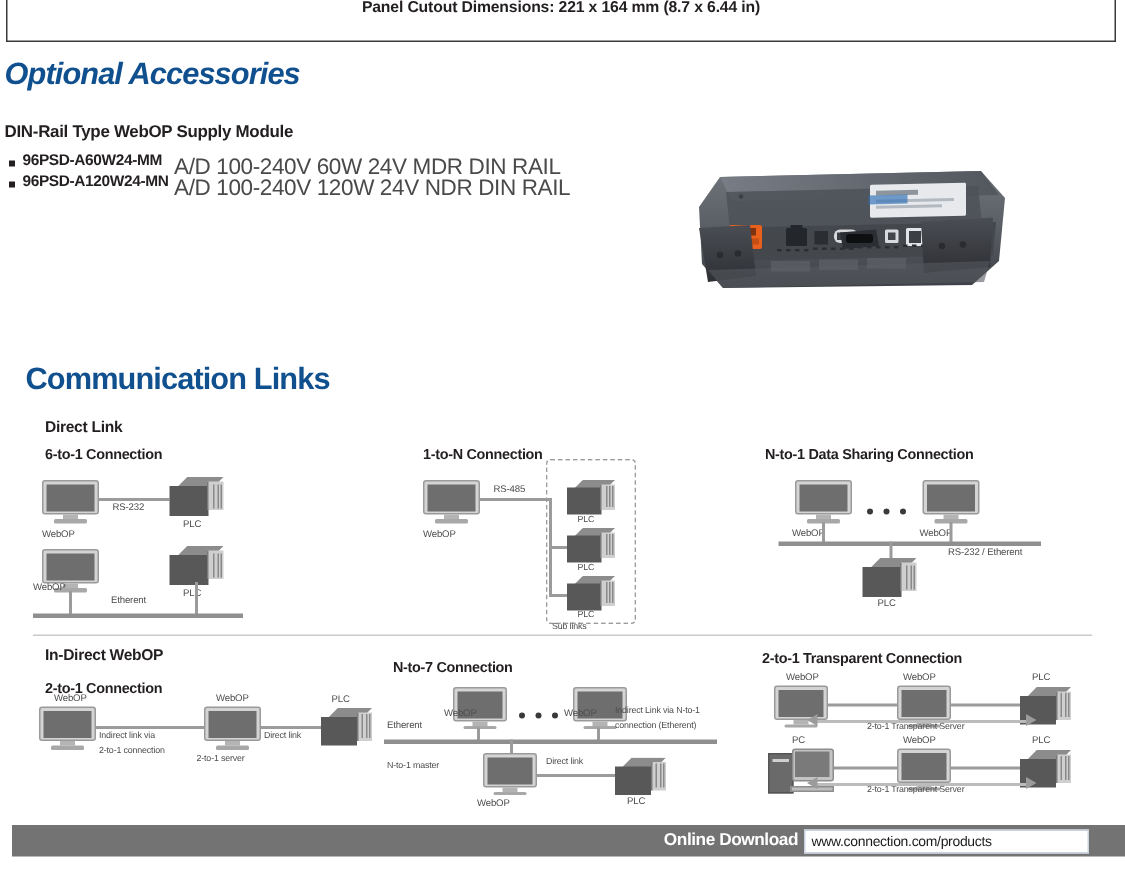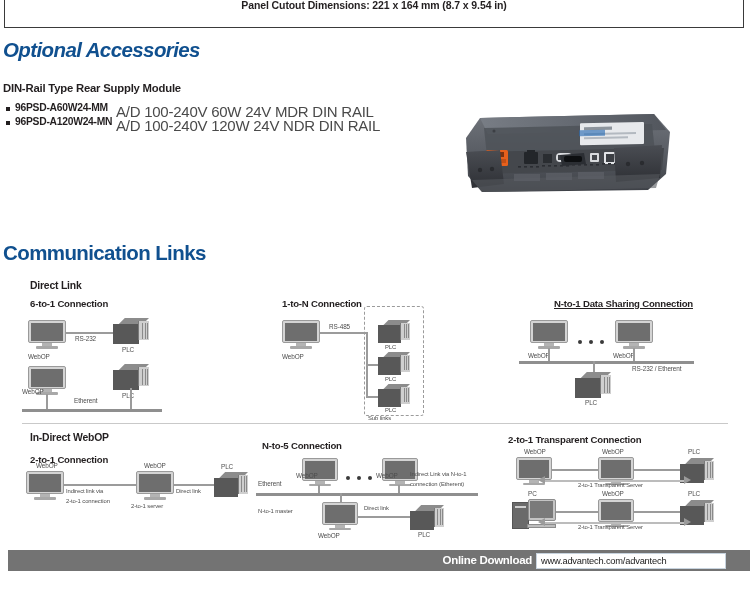--- a/index.html
+++ b/index.html
@@ -39,21 +39,21 @@
   .h-blue {
     position: absolute;
     color: #10508f;
     font-weight: bold;
     font-size: 20.5px;
     letter-spacing: -0.6px;
     white-space: nowrap;
   }
   #opt-accessories-title { left: 3px; top: 38px; font-style: italic; }
   #rear-view-title { left: 386px; top: 38px; }
-  #comm-links-title { left: 3px; top: 241px; }
+  #comm-links-title { left: 17px; top: 241px; }
 
   
   .sub-head {
     position: absolute;
     font-size: 11.3px; font-weight: bold;
     color: #231f20; white-space: nowrap;
     letter-spacing: -0.2px;
   }
   #din-head { left: 3px; top: 82px; }
 
@@ -217,27 +217,27 @@
     font-size: 9.3px; color: #1a1a1a; letter-spacing: -0.2px;
     white-space: nowrap;
   }
 </style>
 </head>
 <body>
 
 <div id="page">
 
   <div class="cutout-box">
-    <div class="cutout-text">Panel Cutout Dimensions: 221 x 164 mm (8.7 x 9.54 in)</div>
+    <div class="cutout-text">Panel Cutout Dimensions: 221 x 164 mm (8.7 x 6.44 in)</div>
   </div>
 
   <div class="h-blue" id="opt-accessories-title">Optional Accessories</div>
   <div class="h-blue" id="comm-links-title">Communication Links</div>
 
-  <div class="sub-head" id="din-head">DIN-Rail Type Rear Supply Module</div>
+  <div class="sub-head" id="din-head">DIN-Rail Type WebOP Supply Module</div>
 
   <div class="acc-row" style="left:6px; top:102px;">
     <span class="acc-bullet"></span>
     <span class="acc-sku">96PSD-A60W24-MM</span>
     <span class="acc-desc">A/D 100-240V 60W 24V MDR DIN RAIL</span>
   </div>
   <div class="acc-row" style="left:6px; top:116px;">
     <span class="acc-bullet"></span>
     <span class="acc-sku">96PSD-A120W24-MN</span>
     <span class="acc-desc">A/D 100-240V 120W 24V NDR DIN RAIL</span>
@@ -424,21 +424,21 @@
         <div class="front"></div>
       <div class="side">
           <i style="left:25%"></i>
           <i style="left:55%"></i>
           <i style="left:80%"></i>
         </div>
     </div>
     <div class="lbl sm" style="left:385px; top:139px;">PLC</div>
     <div class="lbl sm" style="left:368px; top:147px;">Sub links</div>
 
-    <div class="diag-title" style="left:554px; top:30px;text-decoration:underline;">N-to-1 Data Sharing Connection</div>
+    <div class="diag-title" style="left:510px; top:30px;">N-to-1 Data Sharing Connection</div>
 
     <div class="mon" style="left:530px; top:52px; width:38px; height:30px;">
       <div class="bezel"></div>
         <div class="screen"></div>
       <div class="stand"></div>
         <div class="base"></div>
     </div>
     <div class="lbl" style="left:528px; top:84px;">WebOP</div>
 
     <div class="dots" style="left:578px; top:62px;">
@@ -499,21 +499,21 @@
       <div class="top"></div>
         <div class="front"></div>
       <div class="side">
           <i style="left:25%"></i>
           <i style="left:55%"></i>
           <i style="left:80%"></i>
         </div>
     </div>
     <div class="lbl" style="left:221px; top:195px;">PLC</div>
 
-    <div class="diag-title" style="left:262px; top:172px;">N-to-5 Connection</div>
+    <div class="diag-title" style="left:262px; top:172px;">N-to-7 Connection</div>
 
     <div class="mon" style="left:302px; top:190px; width:36px; height:29px;">
       <div class="bezel"></div>
         <div class="screen"></div>
       <div class="stand"></div>
         <div class="base"></div>
     </div>
     <div class="lbl" style="left:296px; top:204px;">WebOP</div>
 
     <div class="dots" style="left:346px; top:198px;">
@@ -623,17 +623,17 @@
     <div class="line h" style="left:544px; top:254px; width:142px; background:#bcbcbc;"></div>
     <div class="arrow left" style="left:538px; top:250px;"></div>
     <div class="arrow right" style="left:684px; top:250px;"></div>
     <div class="lbl sm" style="left:578px; top:256px;">2-to-1 Transparent Server</div>
 
   </div>
 
   <div id="footer-bar">
     <div id="footer-label">Online Download</div>
     <div id="footer-url-box">
-      <div id="footer-url">www.advantech.com/advantech</div>
+      <div id="footer-url">www.connection.com/products</div>
     </div>
   </div>
 
 </div>
 
 </body></html>

